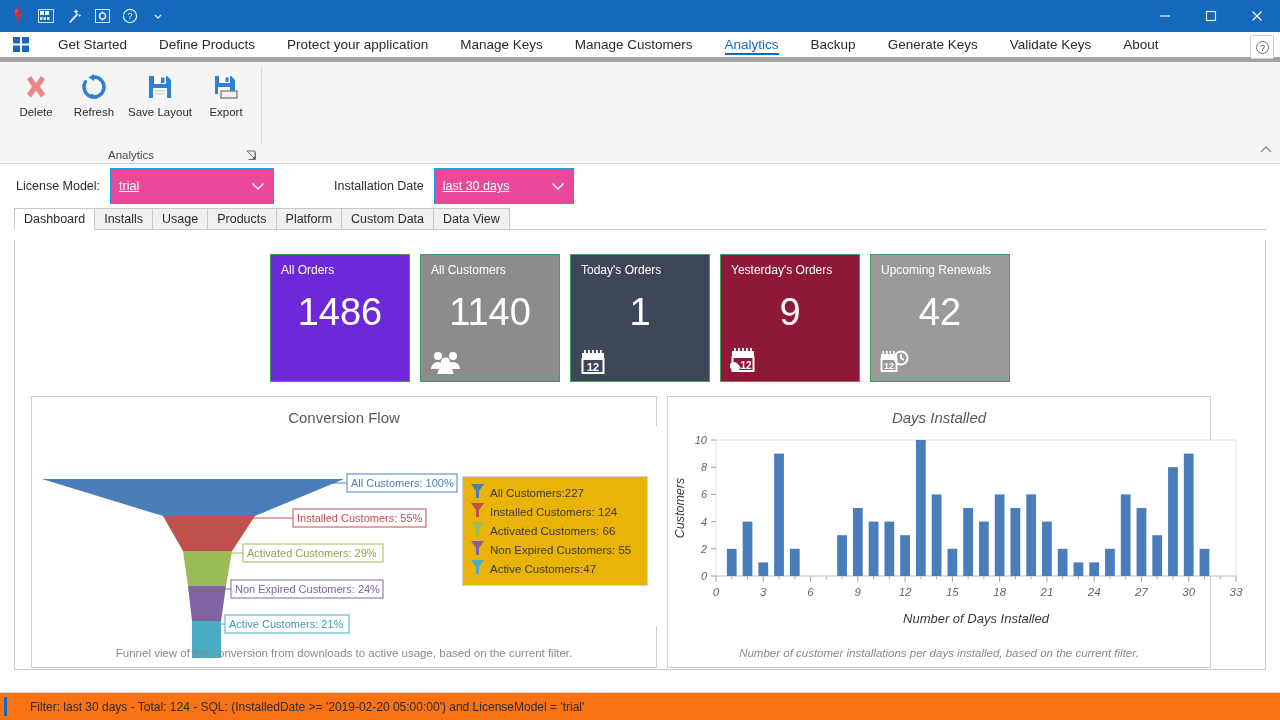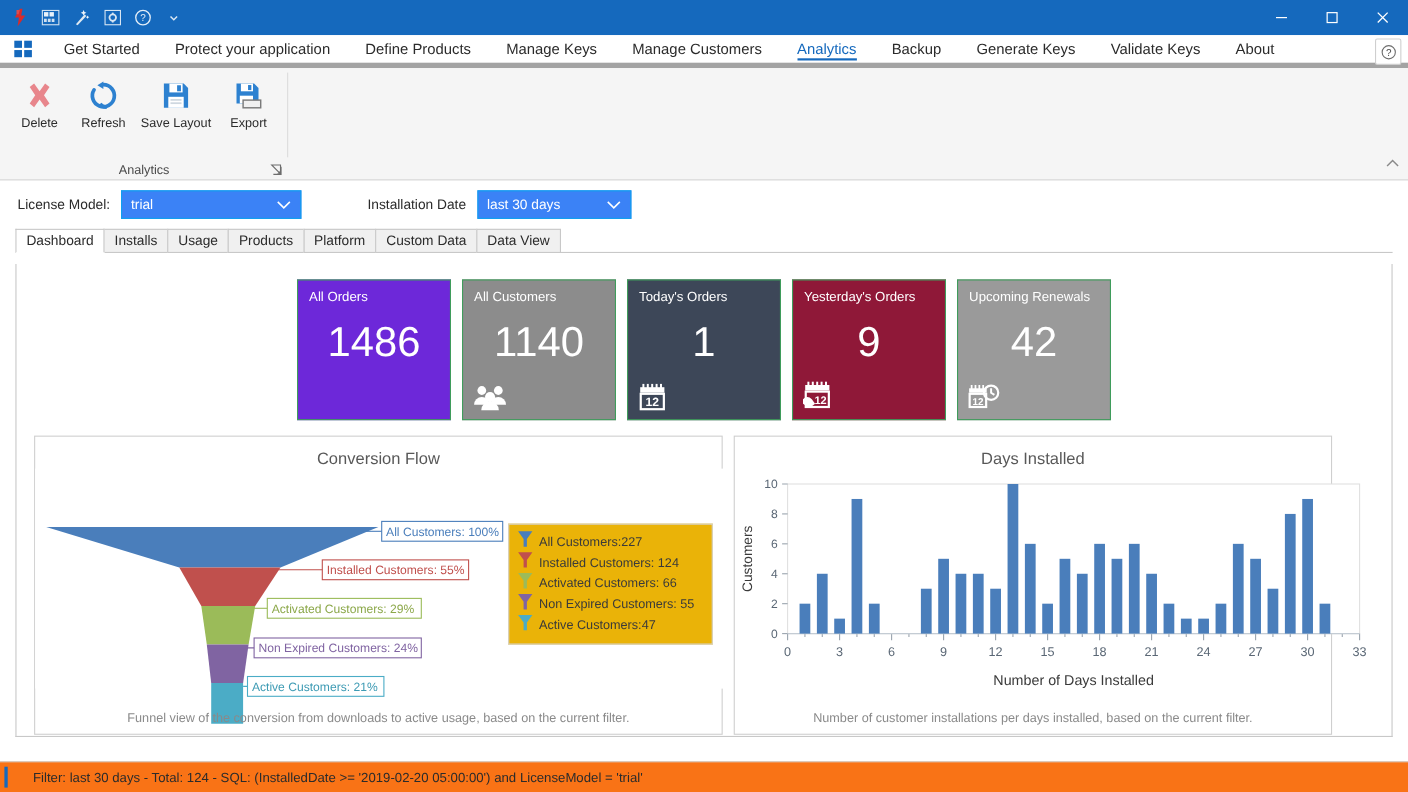--- a/index.html
+++ b/index.html
@@ -70,22 +70,22 @@
     font-size: 11.5px; color: #4a4a4a;
   }
   .rgroup-sep { position: absolute; right: 0; top: 4px; bottom: 20px; width:1px; background:#dcdcdc; }
   .dialog-launcher { position: absolute; right: 4px; bottom: 3px; width: 12px; height: 12px; }
   .ribbon-collapse { position: absolute; right: 8px; bottom: 4px; }
 
   
   .filterbar { height: 44px; display: flex; align-items: center; padding: 0 16px; gap: 10px; background:#fff;}
   .flabel { font-size: 12.5px; color: #2b2b2b; }
   .combo {
-    background: #3b82f6; color: #fff; height: 26px; display: flex; align-items: center;
-    padding: 0 8px; font-size: 12.5px; position: relative; border: 1px solid #0ea0f0;
+    background: #ec4899; color: #fff; height: 36px; display: flex; align-items: center;
+    padding: 0 8px; font-size: 12.5px; position: relative; border: 1px solid #0ea0f0; text-decoration: underline;
   }
   .combo .cval { flex: 1; }
   .combo .carrow { margin-left: 10px; display:flex; align-items:center; }
   .combo.license { width: 164px; }
   .combo.instdate { width: 140px; }
   .spacer-x { width: 40px; }
 
   
   .tabstrip {
     display: flex; align-items: flex-end; padding: 0 14px; height: 22px;
@@ -117,21 +117,21 @@
   .tile .t-value {
     position: absolute; top: 38px; left: 0; right: 0; text-align: center;
     font-size: 38px; font-weight: 300; color: #ffffff; line-height: 1;
   }
   .tile .t-icon { position: absolute; bottom: 2px; left: 8px; }
 
   
   .panels { display: flex; gap: 10px; padding: 14px 16px 0 16px; }
   .panel { border: 1px solid #cfcfcf; background: #fff; position: relative; }
   .panel.funnel { width: 626px; height: 272px; }
-  .panel.days   { width: 544px; height: 272px; }
+  .panel.days   { width: 544px; height: 272px; font-style: italic; }
   .panel-title { text-align: center; font-size: 15px; color: #585858; padding-top: 12px; }
   .panel-footer {
     position: absolute; left: 0; right: 0; bottom: 8px; text-align: center;
     font-size: 11.5px; color: #8a8a8a;
   }
 
   .funnel-wrap { position: relative; height: 200px; }
   .legendbox {
     position: absolute; left: 430px; top: 50px; width: 186px; height: 110px;
     border: 1px solid #d4d4d4; background: #eab308; padding: 6px 8px;
@@ -223,22 +223,22 @@
   <div class="ribbon-tabs">
     <div class="rt-appbtn">
       <svg width="17" height="15" viewBox="0 0 17 15">
           <rect x="0" y="0" width="7" height="6.5" fill="#1569bd"></rect>
           <rect x="9" y="0" width="7" height="6.5" fill="#1569bd"></rect>
           <rect x="0" y="8.5" width="7" height="6.5" fill="#1569bd"></rect>
           <rect x="9" y="8.5" width="7" height="6.5" fill="#1569bd"></rect>
         </svg>
     </div>
     <div class="rt">Get Started</div>
+    <div class="rt">Define Products</div>
     <div class="rt">Protect your application</div>
-    <div class="rt">Define Products</div>
     <div class="rt">Manage Keys</div>
     <div class="rt">Manage Customers</div>
     <div class="rt active">Analytics</div>
     <div class="rt">Backup</div>
     <div class="rt">Generate Keys</div>
     <div class="rt">Validate Keys</div>
     <div class="rt">About</div>
     <div class="help-btn">
       <svg width="15" height="15" viewBox="0 0 15 15">
           <circle cx="7.5" cy="7.5" r="6" fill="none" stroke="#6d6d6d" stroke-width="1"></circle>

